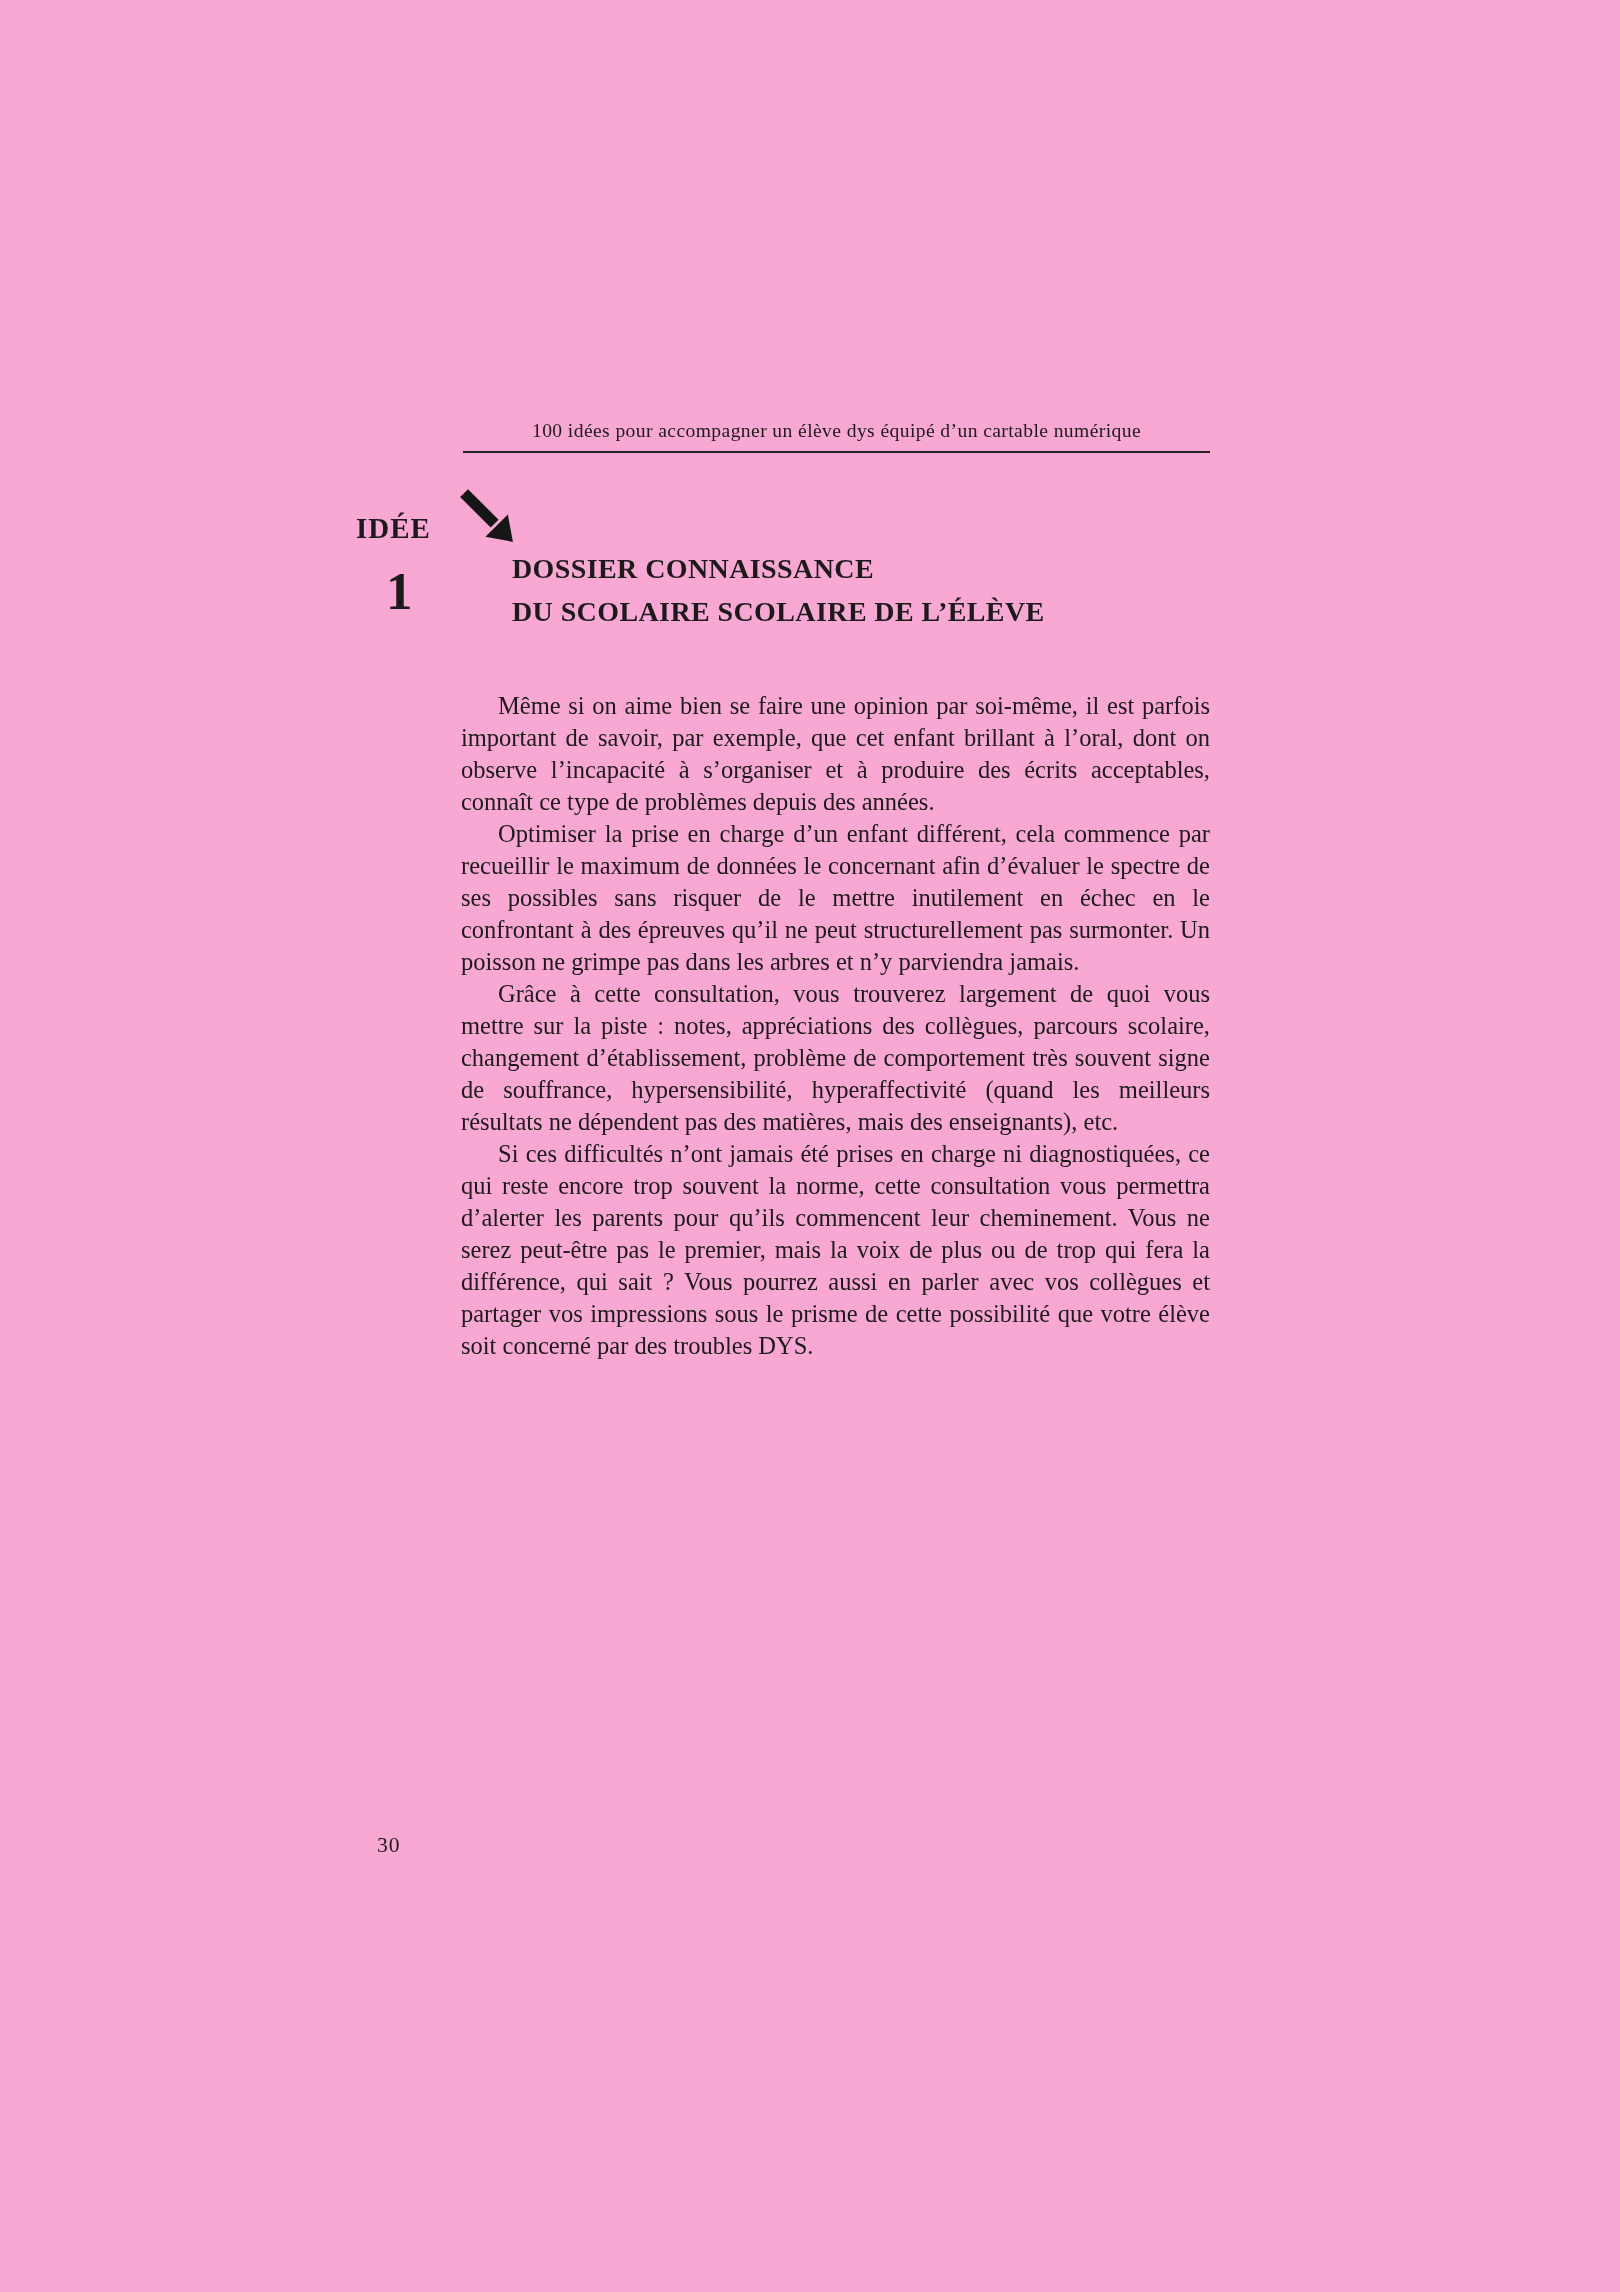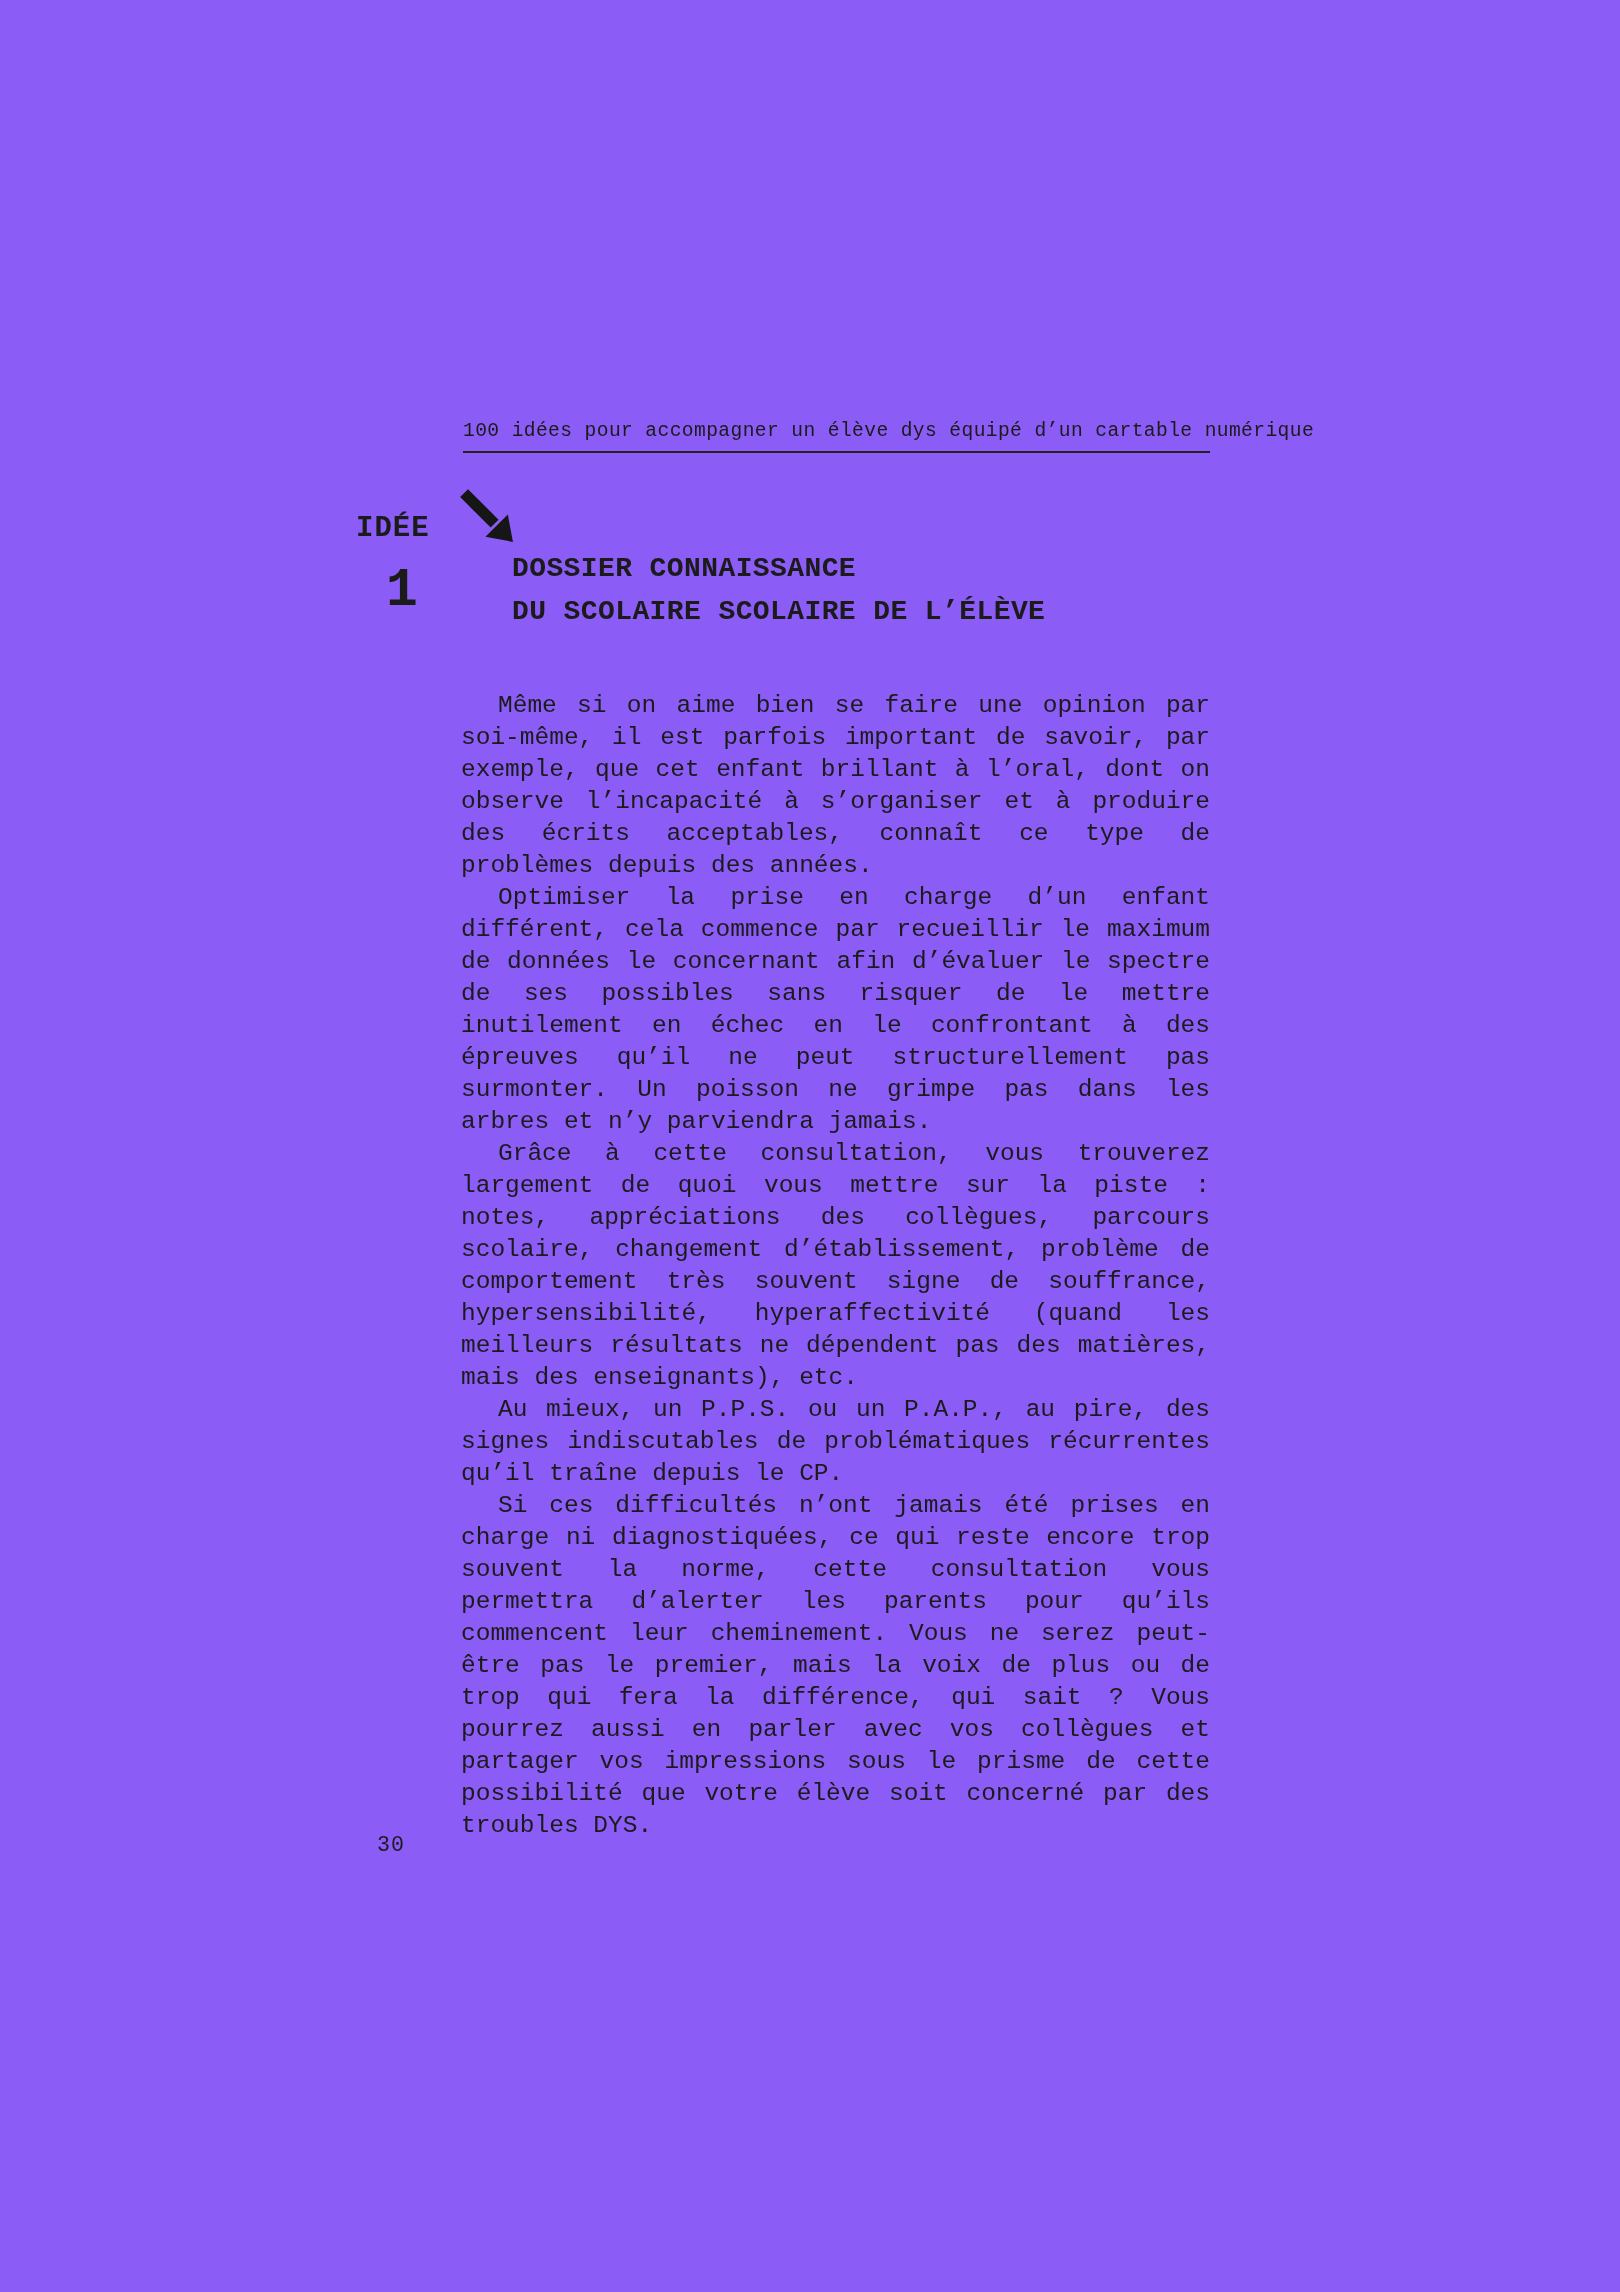--- a/index.html
+++ b/index.html
@@ -4,23 +4,23 @@
 <style>
   html, body {
     margin: 0;
     padding: 0;
     background: #ffffff;
   }
   .page {
     position: relative;
     width: 1620px;
     height: 2293px;
-    background: #8b5cf6;
+    background: #f9a8d4;
     color: #1b1b1b;
-    font-family: Liberation Mono, monospace;
+    font-family: Liberation Serif, serif;
     overflow: hidden;
   }
   .running-head {
     position: absolute;
     left: 463px;
     top: 420px;
     width: 747px;
     text-align: center;
     font-size: 19.6px;
     letter-spacing: 0.4px;
@@ -107,20 +107,19 @@
     <h1 class="idea-title">
       <span>DOSSIER CONNAISSANCE</span><br>
       <span>DU SCOLAIRE SCOLAIRE DE L’ÉLÈVE</span>
     </h1>
   </section>
 
   <main class="body-text">
     <p>Même si on aime bien se faire une opinion par soi-même, il est parfois important de savoir, par exemple, que cet enfant brillant à l’oral, dont on observe l’incapacité à s’organiser et à produire des écrits acceptables, connaît ce type de problèmes depuis des années.</p>
     <p>Optimiser la prise en charge d’un enfant différent, cela commence par recueillir le maximum de données le concernant afin d’évaluer le spectre de ses possibles sans risquer de le mettre inutilement en échec en le confrontant à des épreuves qu’il ne peut structurellement pas surmonter. Un poisson ne grimpe pas dans les arbres et n’y parviendra jamais.</p>
     <p>Grâce à cette consultation, vous trouverez largement de quoi vous mettre sur la piste : notes, appréciations des collègues, parcours scolaire, changement d’établissement, problème de comportement très souvent signe de souffrance, hypersensibilité, hyperaffectivité (quand les meilleurs résultats ne dépendent pas des matières, mais des enseignants), etc.</p>
-    <p>Au mieux, un P.P.S. ou un P.A.P., au pire, des signes indiscutables de problématiques récurrentes qu’il traîne depuis le CP.</p>
     <p>Si ces difficultés n’ont jamais été prises en charge ni diagnostiquées, ce qui reste encore trop souvent la norme, cette consultation vous permettra d’alerter les parents pour qu’ils commencent leur cheminement. Vous ne serez peut-être pas le premier, mais la voix de plus ou de trop qui fera la différence, qui sait ? Vous pourrez aussi en parler avec vos collègues et partager vos impressions sous le prisme de cette possibilité que votre élève soit concerné par des troubles DYS.</p>
   </main>
 
   <div class="page-number">30</div>
 
 </div>
 
 
 </body></html>

